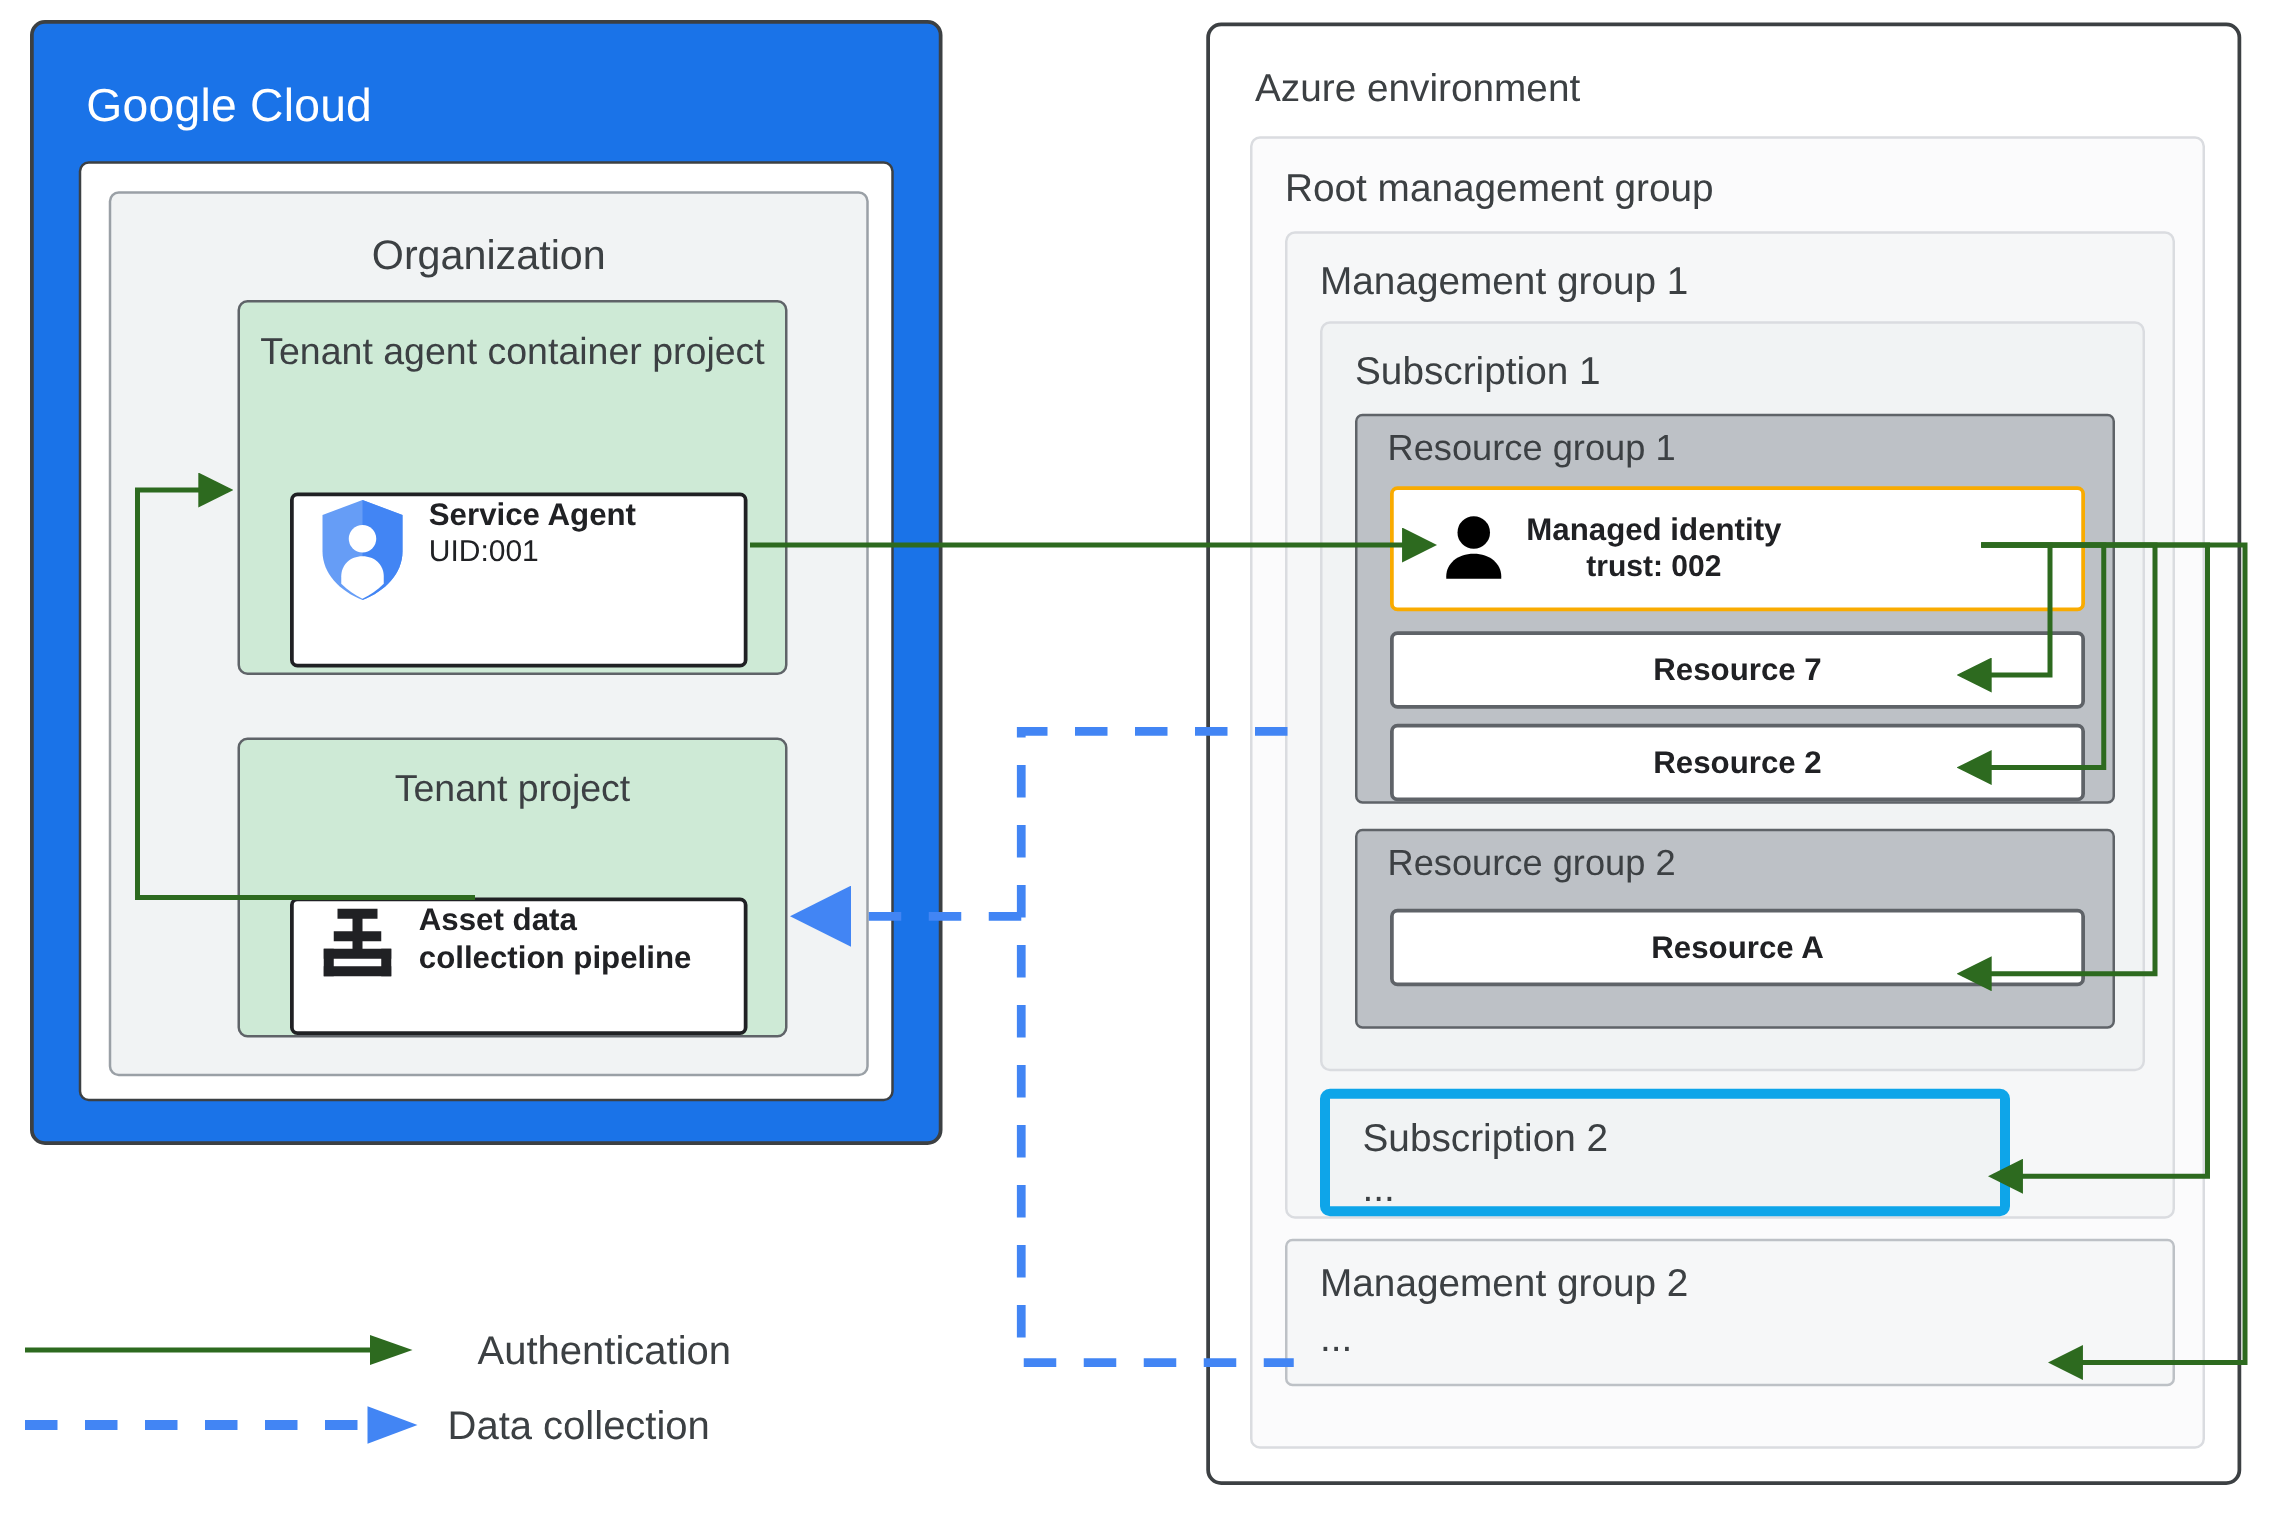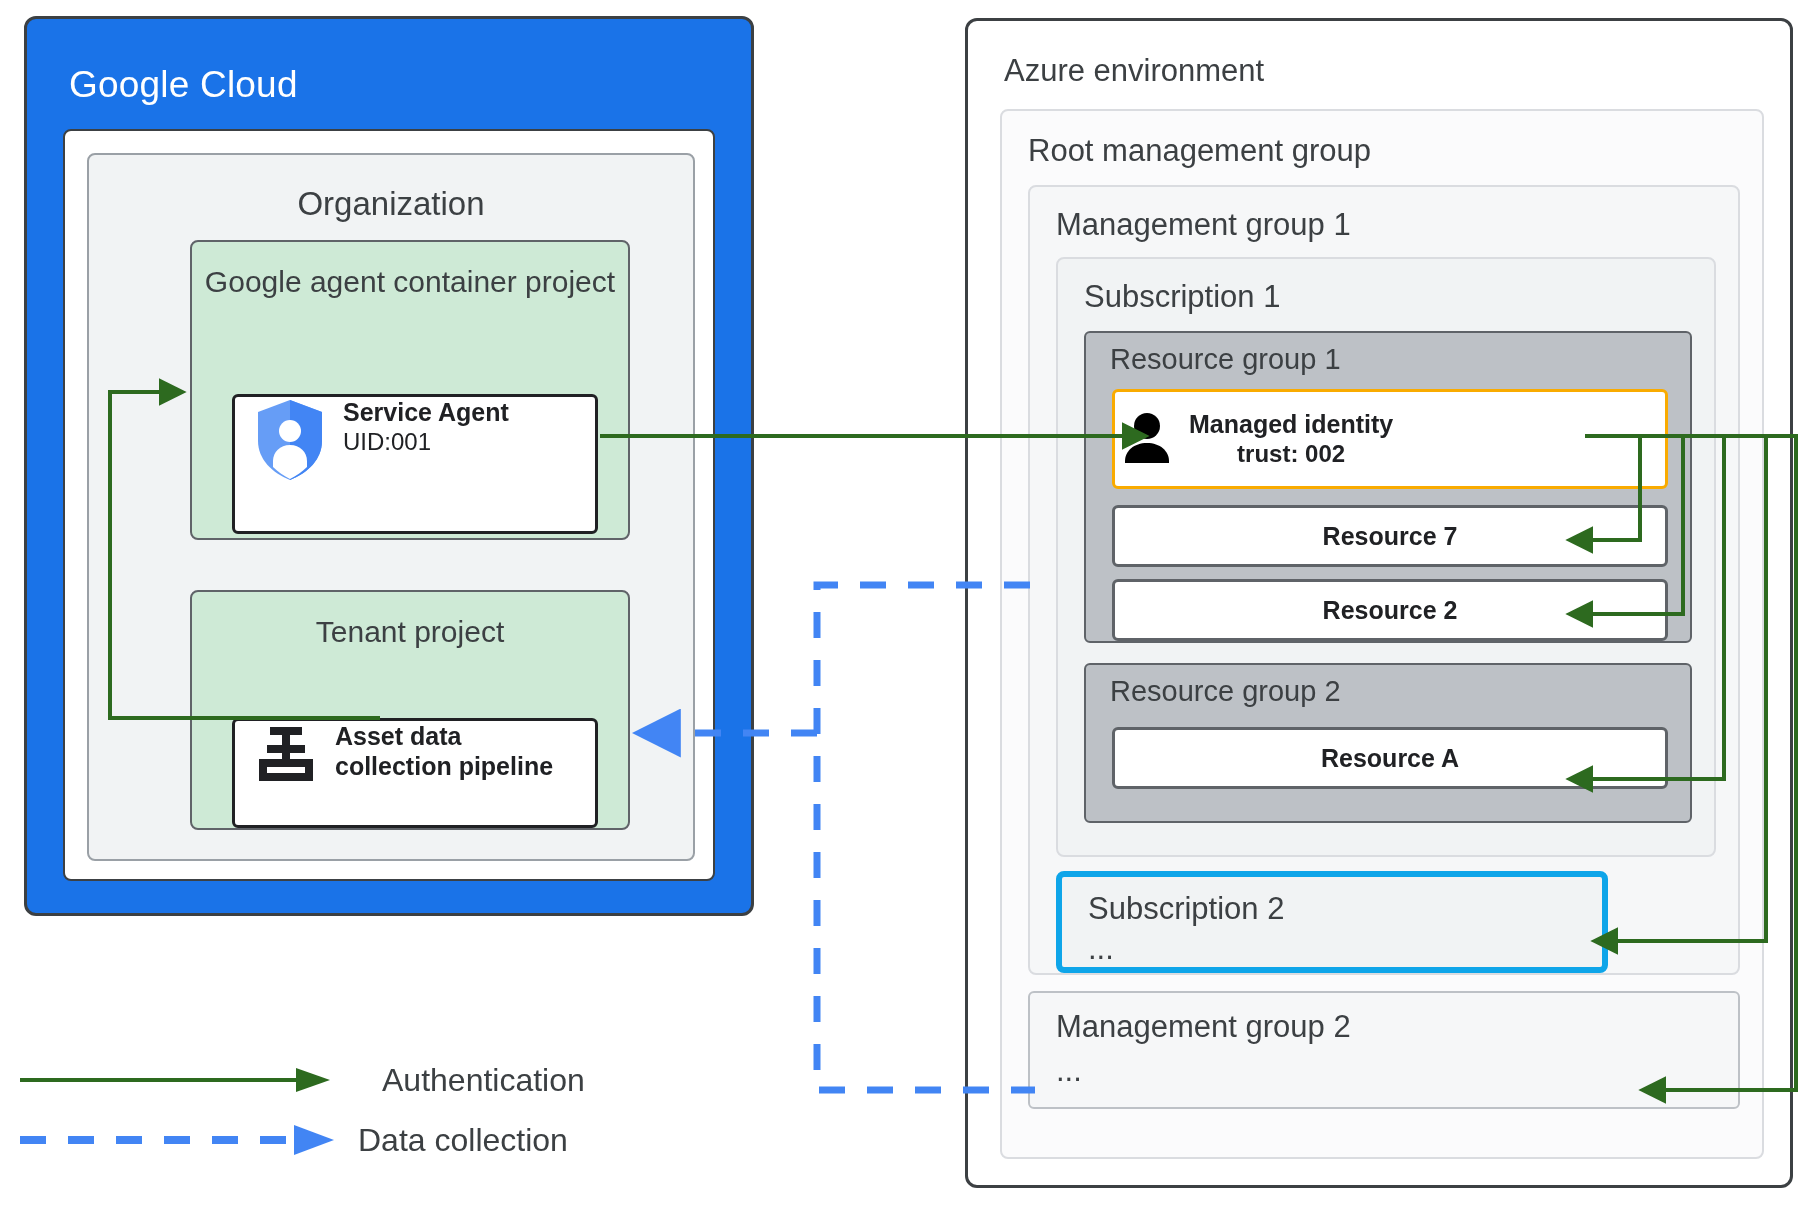--- a/index.html
+++ b/index.html
@@ -149,30 +149,30 @@
     background: #ffffff;
     border: 3px solid #5f6368;
     border-radius: 6px;
     display: flex; align-items: center; justify-content: center;
     font-size: 25px; font-weight: bold; color: #202124;
   }
   #mi-box {
     left: 26px; top: 56px; width: 556px; height: 100px;
     border: 3px solid #f9ab00;
     justify-content: flex-start;
-    padding-left: 6px;
+    padding-left: 38px;
   }
   #res1 { left: 26px; top: 172px; width: 556px; height: 62px; }
   #res2 { left: 26px; top: 246px; width: 556px; height: 62px; }
   #resA { left: 26px; top: 62px; width: 556px; height: 62px; }
 
   #sub2 {
     left: 26px; top: 684px; width: 552px; height: 102px;
     background: #f1f3f4;
-    border: 6px solid #0ea5e9;
+    border: 8px solid #0ea5e9;
     border-radius: 8px;
   }
   #sub2-title { left: 26px; top: 14px; }
   #sub2-dots { left: 26px; top: 54px; font-size: 31px; color: #3c4043; }
 
   #mg2 {
     left: 26px; top: 880px; width: 712px; height: 118px;
     background: #f6f7f8;
     border: 2px solid #bdc1c6;
     border-radius: 6px;
@@ -212,21 +212,21 @@
 
     <div class="abs" id="org-box">
       <div class="abs" id="org-inner">
         <div class="org-title">Organization</div>
       </div>
     </div>
 
   </div>
 
   <div class="abs proj-box" id="svc-proj">
-    <div class="proj-title">Google agent container project</div>
+    <div class="proj-title">Tenant agent container project</div>
   </div>
 
   <div class="abs card" id="svc-card">
     <svg class="icon" width="74" height="86" viewBox="0 0 74 86">
       <path d="M37 3 L69 15 L69 44 C69 62 55 76 37 83 C19 76 5 62 5 44 L5 15 Z" fill="#669df6"></path>
       <path d="M37 3 L69 15 L69 44 C69 62 55 76 37 83 L37 3 Z" fill="#4285f4"></path>
       <circle cx="37" cy="34" r="11" fill="#ffffff"></circle>
       <path d="M37 48 C27 48 20 55 20 64 L20 70 C25 75 31 79 37 82 C43 79 49 75 54 70 L54 64 C54 55 47 48 37 48 Z" fill="#ffffff"></path>
     </svg>
     <div class="card-text">

